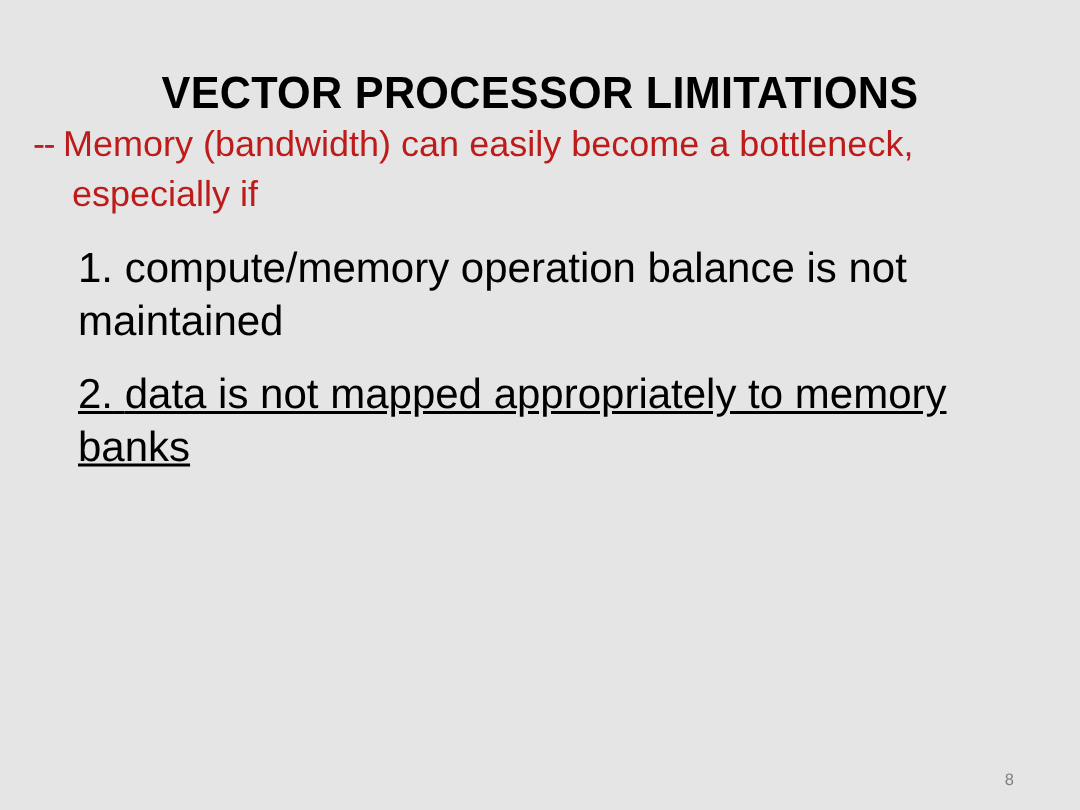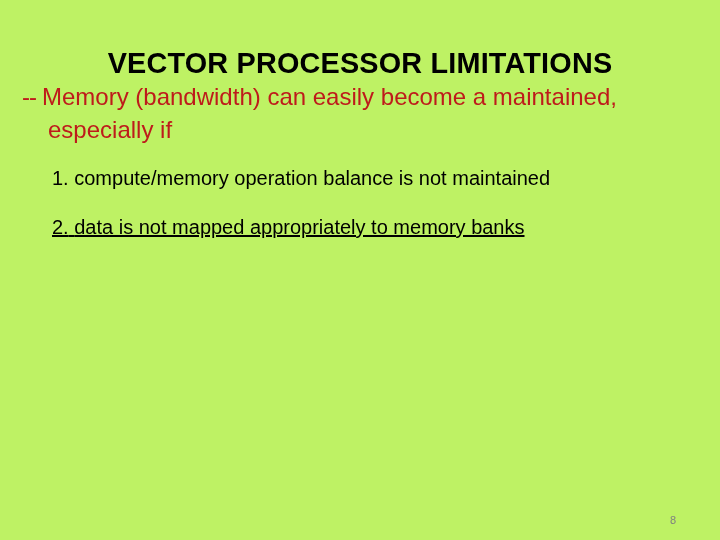--- a/index.html
+++ b/index.html
@@ -12,21 +12,21 @@
     height: 540px;
     position: relative;
     overflow: hidden;
     font-family: "Liberation Sans", sans-serif;
     -webkit-font-smoothing: antialiased;
   }
 
   .slide {
     position: absolute;
     inset: 0;
-    background: #bef264;
+    background: #e5e5e5;
   }
 
   
   .slide-title {
     position: absolute;
     left: 0;
     right: 0;
     top: 24px;
     text-align: center;
     font-family: "Liberation Sans", sans-serif;
@@ -59,21 +59,21 @@
     text-indent: -26px;
   }
   .bullet-marker {
     letter-spacing: -1px;
     padding-right: 6px;
   }
 
   .numbered-item {
     display: block;
     font-family: "Liberation Sans", sans-serif;
-    font-size: 20px;
+    font-size: 28px;
     line-height: 35px;
     color: #000000;
     margin: 0;
     padding-left: 30px;
   }
   .numbered-item.first { margin-top: 15px; }
   .numbered-item.second { margin-top: 14px; text-decoration: underline; }
 
   
   .page-number {
@@ -89,21 +89,21 @@
 </style>
 </head>
 <body>
 
 <div class="slide">
 
   <h1 class="slide-title">VECTOR PROCESSOR LIMITATIONS</h1>
 
   <div class="body-block">
 
-    <p class="bullet-row"><span class="bullet-marker">--</span><span>Memory (bandwidth) can easily become a maintained, especially if</span></p>
+    <p class="bullet-row"><span class="bullet-marker">--</span><span>Memory (bandwidth) can easily become a bottleneck, especially if</span></p>
 
     <p class="numbered-item first"><span>1.</span><span> </span><span>compute/memory operation balance is not maintained</span></p>
 
     <p class="numbered-item second"><span>2.</span><span> </span><span>data is not mapped appropriately to memory banks</span></p>
 
   </div>
 
   <div class="page-number">8</div>
 
 </div>

